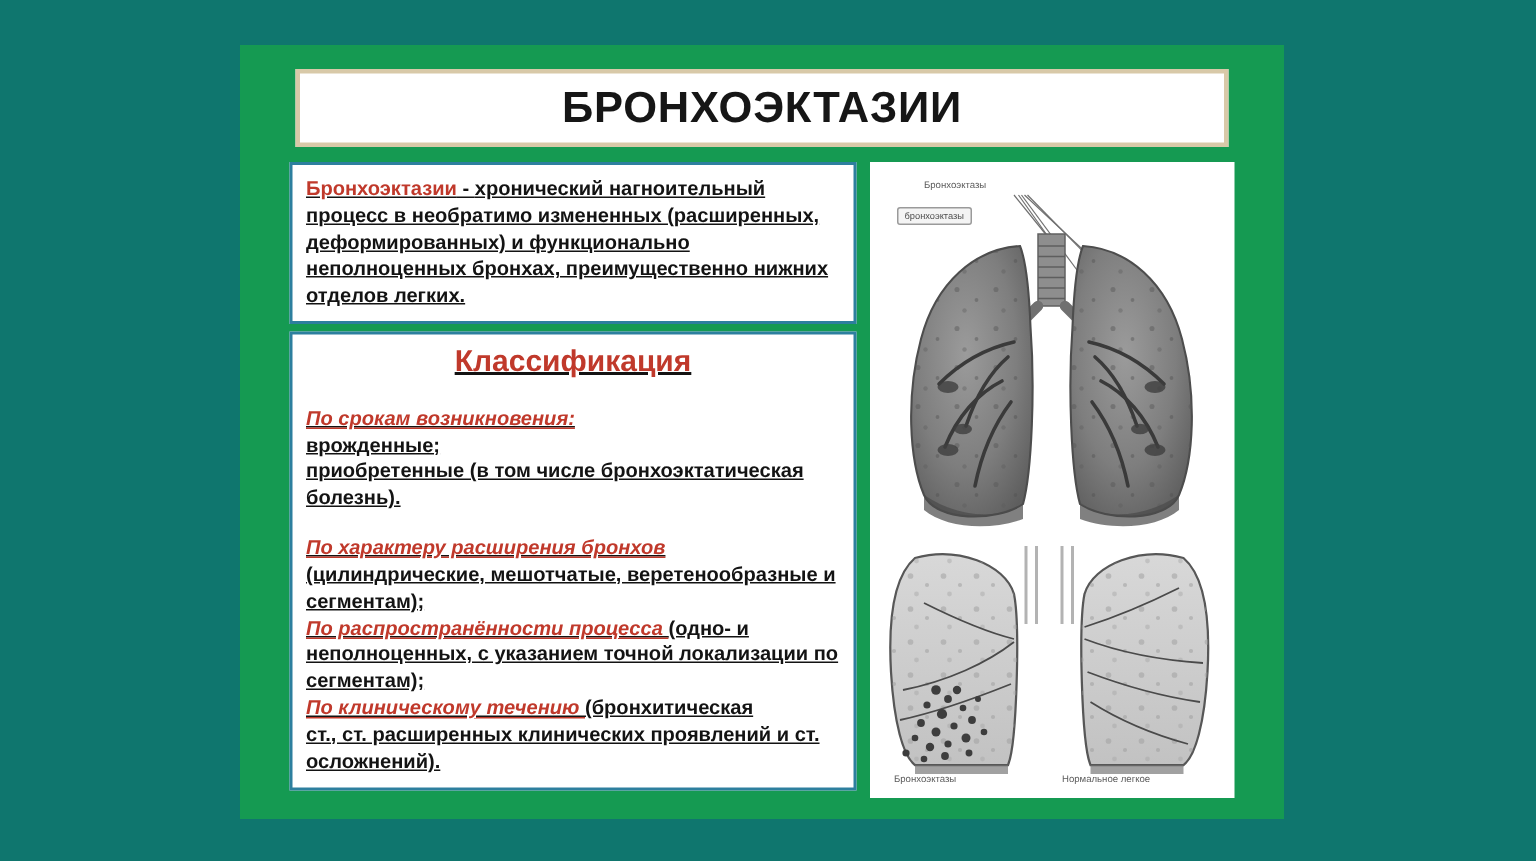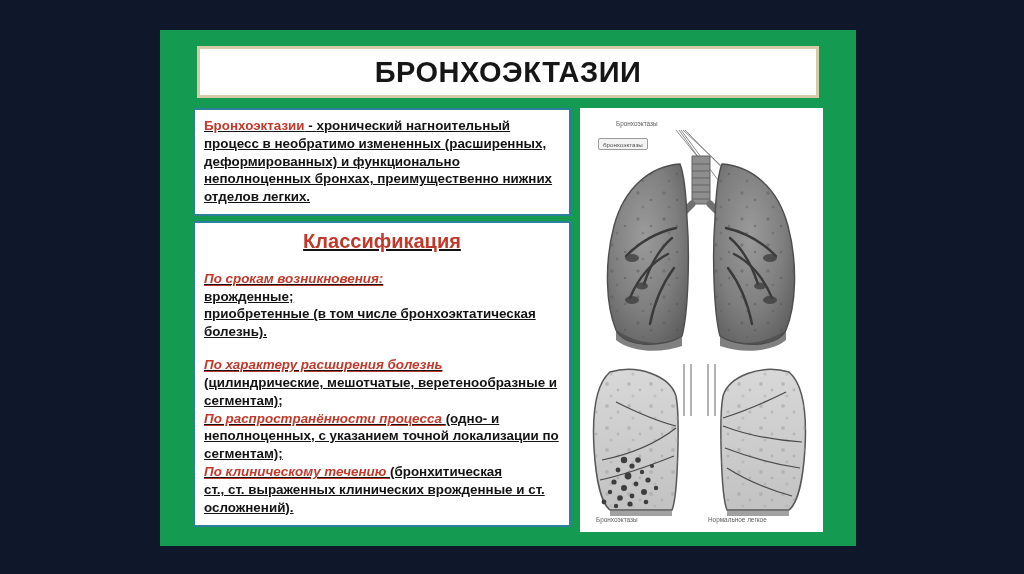--- a/index.html
+++ b/index.html
@@ -10,21 +10,21 @@
   body {
     width: 1024px;
     height: 574px;
     font-family: "Liberation Sans", sans-serif;
     overflow: hidden;
   }
   .slide-canvas {
     position: relative;
     width: 1024px;
     height: 574px;
-    background: #0f172a;
+    background: #0f766e;
   }
   
   .slide {
     position: absolute;
     left: 160px;
     top: 30px;
     width: 696px;
     height: 516px;
     background: #159a52;
     box-sizing: border-box;
@@ -145,27 +145,27 @@
       <div class="text-box classification">
         <p class="cls-title">Классификация</p>
 
         <p class="para">
             <span class="sec-head blk">По срокам возникновения:</span>
             <span class="blk" style="white-space:pre-line">врожденные;
 приобретенные (в том числе бронхоэктатическая болезнь).</span>
           </p>
 
         <p class="para">
-            <span class="sec-head blk">По характеру расширения болезнь</span>
+            <span class="sec-head blk">По характеру расширения бронхов</span>
             <span class="blk">(цилиндрические, мешотчатые, веретенообразные и сегментам);</span>
           </p>
 
         <p class="para"><span class="sec-head">По распространённости процесса </span><span class="inline-after">(одно- и</span><span class="blk">неполноценных, с указанием точной локализации по сегментам);</span></p>
 
-        <p class="para"><span class="sec-head">По клиническому течению </span><span class="inline-after">(бронхитическая</span><span class="blk">ст., ст. выраженных клинических врожденные и ст. осложнений).</span></p>
+        <p class="para"><span class="sec-head">По клиническому течению </span><span class="inline-after">(бронхитическая</span><span class="blk">ст., ст. расширенных клинических проявлений и ст. осложнений).</span></p>
       </div>
     </div>
 
     <div class="img-panel">
 
       <div class="fig fig-top">
         <svg width="243" height="250" viewBox="0 0 243 250">
           <defs>
             <radialGradient id="lungDark" cx="45%" cy="40%" r="70%">
               <stop offset="0%" stop-color="#9b9b9b"></stop>

